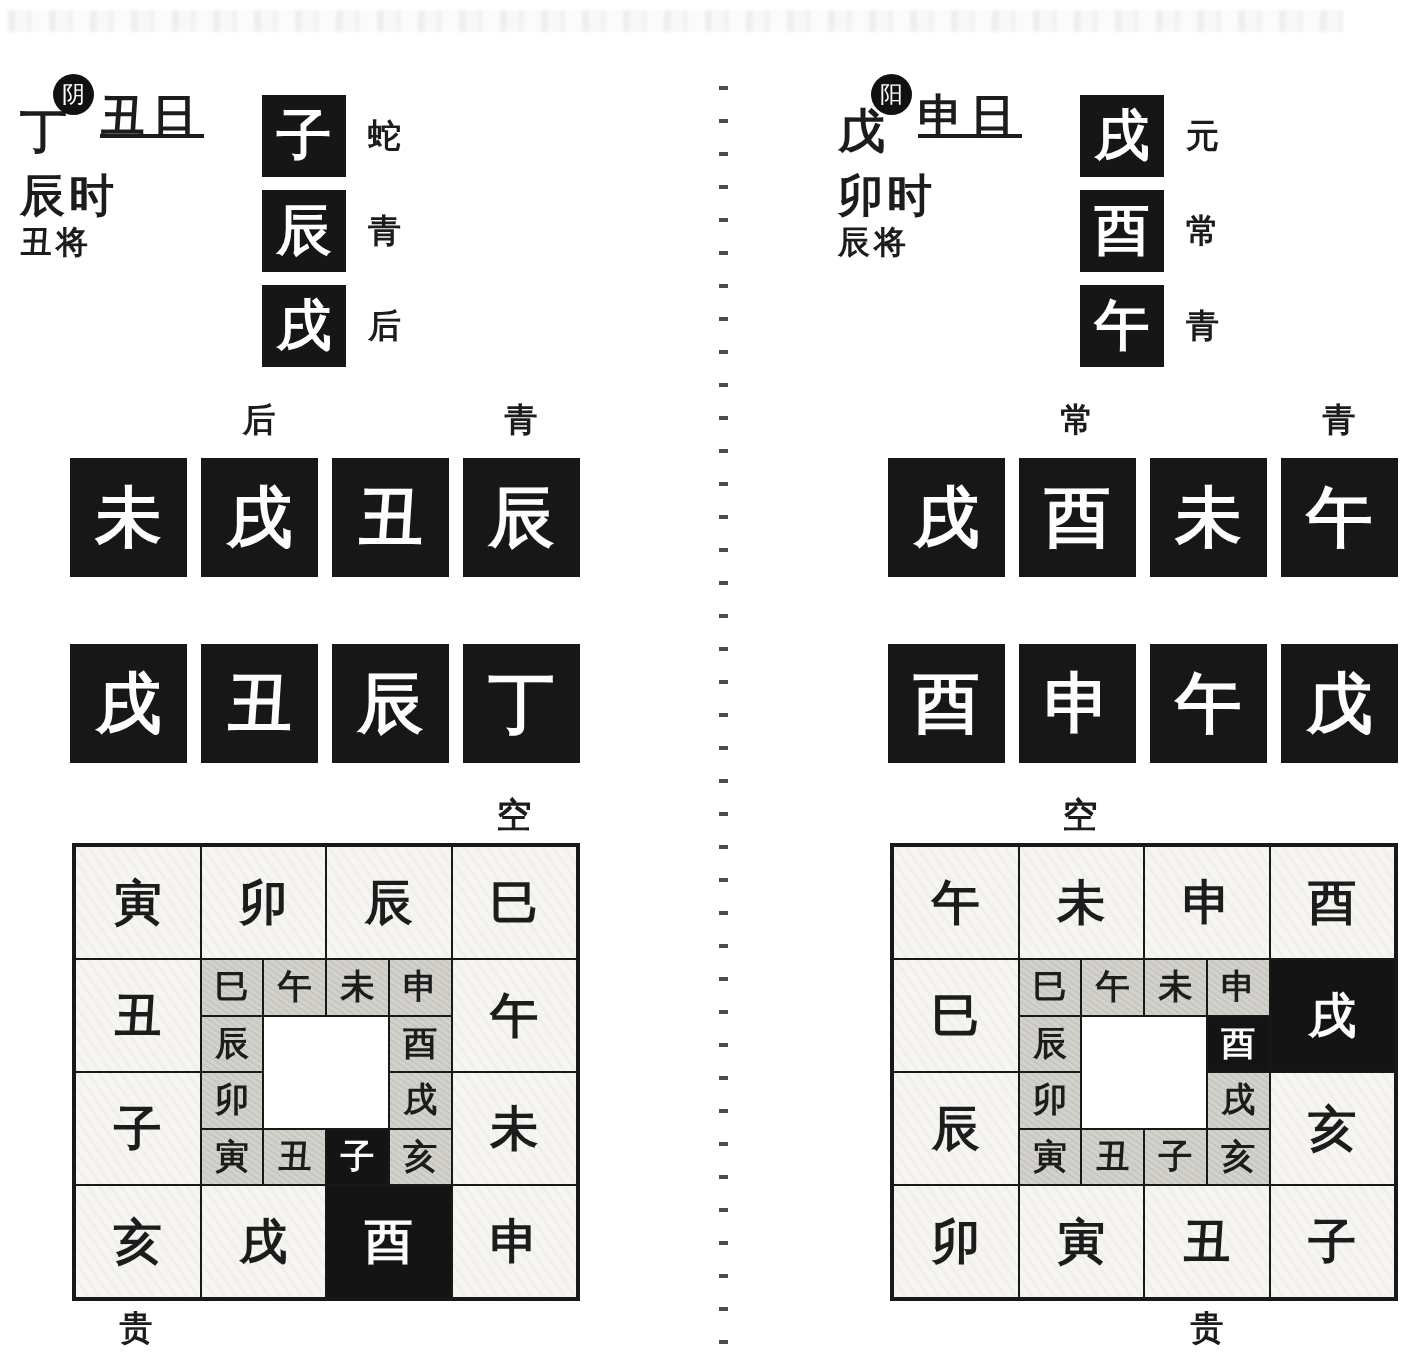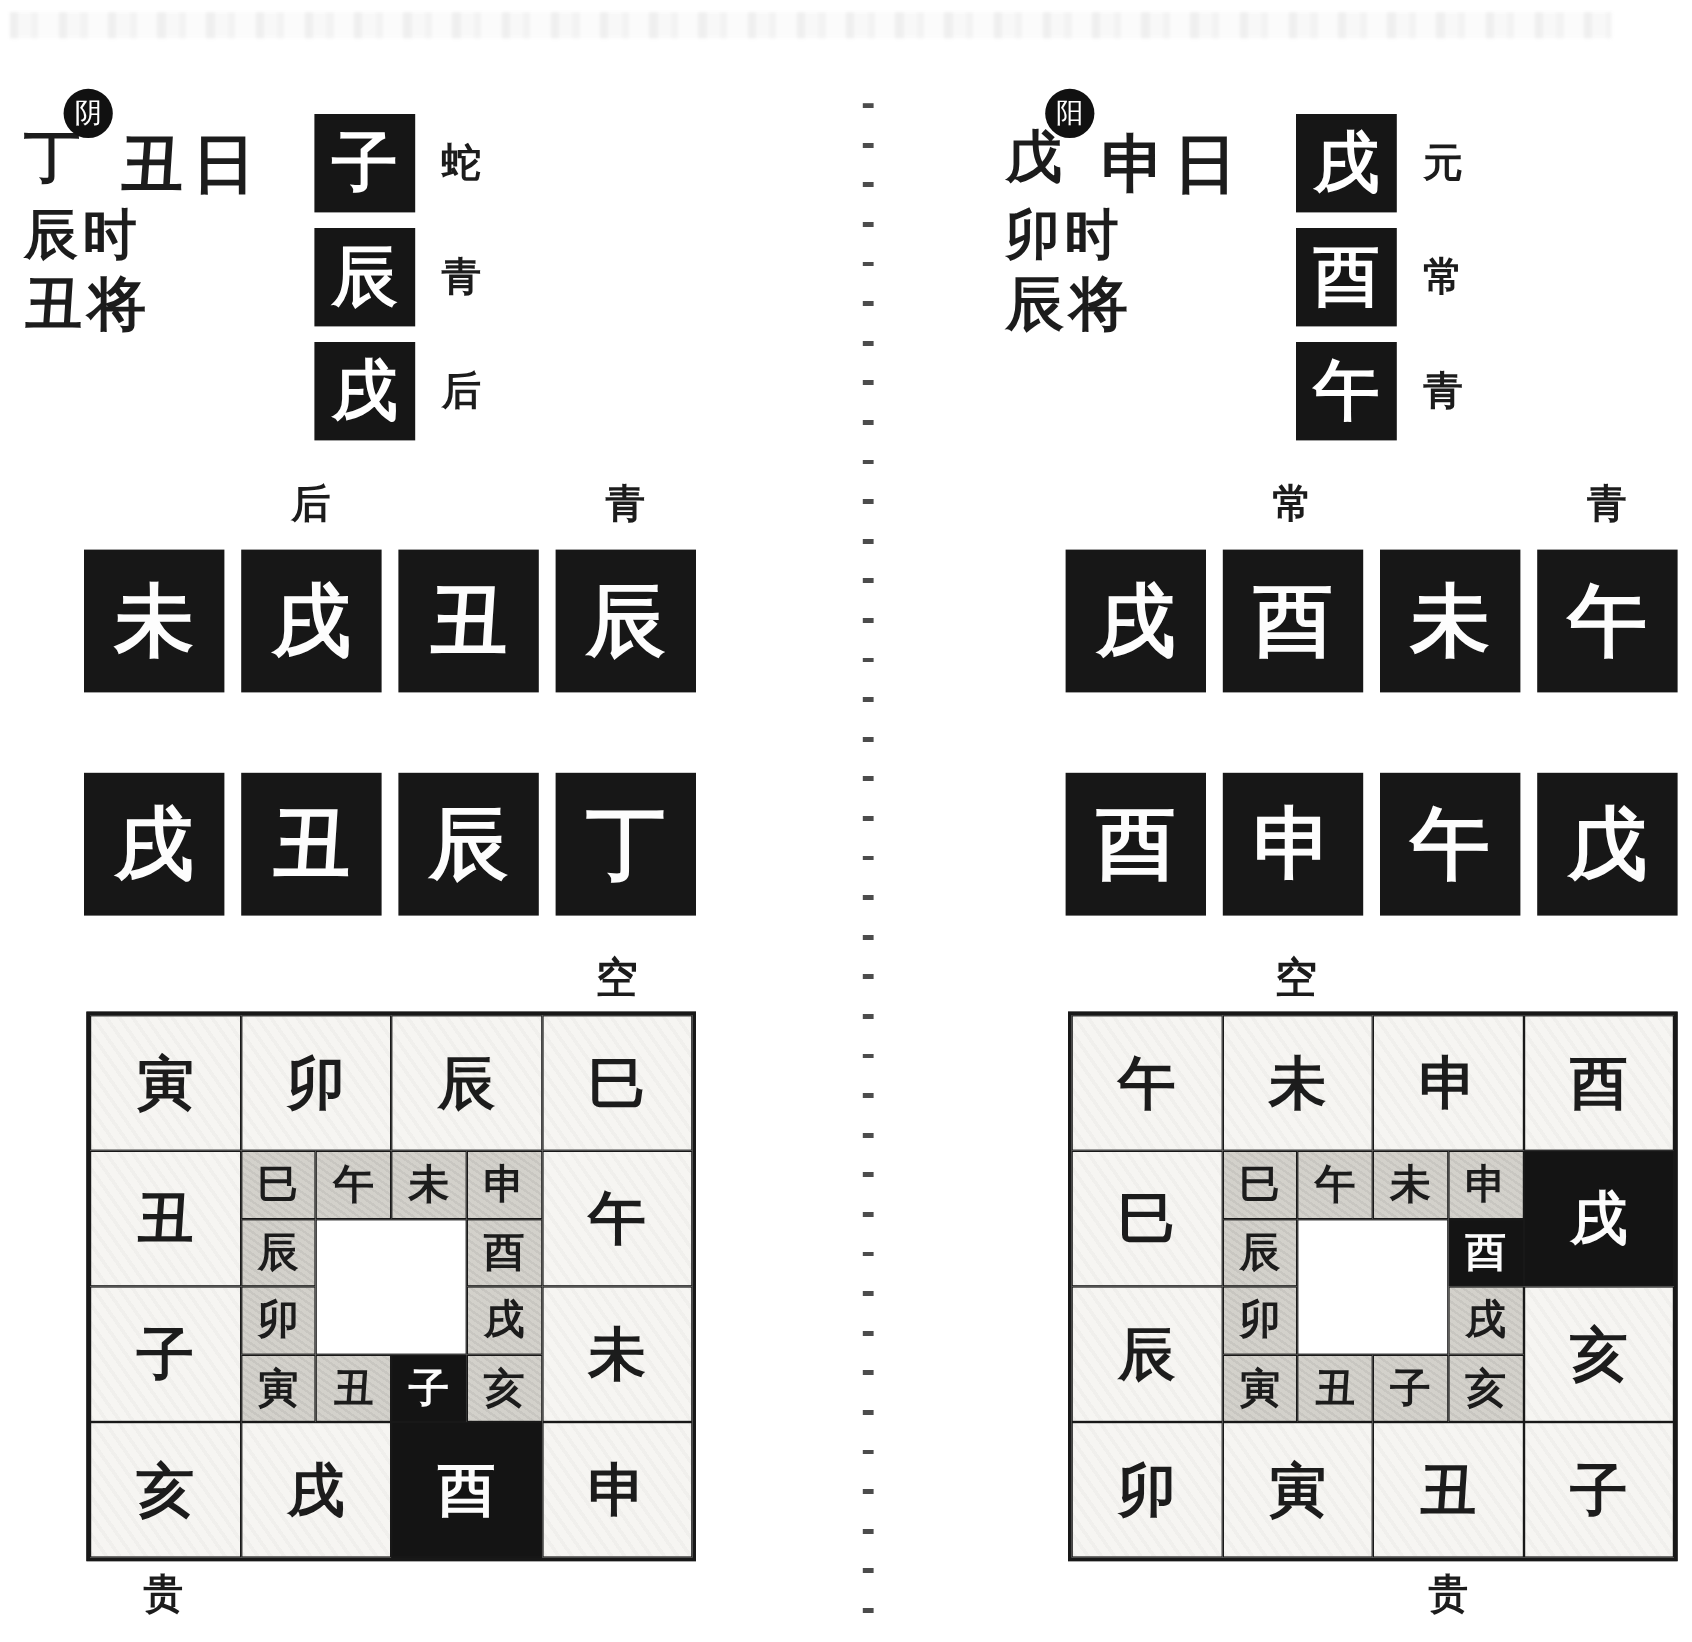--- a/index.html
+++ b/index.html
@@ -18,23 +18,23 @@
 
   .panel{position:absolute;top:0;width:640px;height:1368px;}
   .panel-left{left:0;}
   .panel-right{left:818px;}
 
   
   .stem{position:absolute;left:20px;top:100px;font-size:47px;font-weight:bold;}
   .badge{position:absolute;left:53px;top:74px;width:41px;height:41px;border-radius:50%;
     background:#111;color:#fff;display:flex;align-items:center;justify-content:center;
     font-size:23px;font-family:"DejaVu Sans",sans-serif;}
-  .day{position:absolute;left:100px;top:102px;font-size:53px;font-weight:bold;letter-spacing:7px;}
+  .day{position:absolute;left:100px;top:86px;font-size:45px;font-weight:bold;letter-spacing:7px;text-decoration:underline;}
   .hour{position:absolute;left:20px;top:166px;font-size:45px;font-weight:bold;letter-spacing:4px;}
-  .general{position:absolute;left:20px;top:221px;font-size:49px;font-weight:bold;letter-spacing:4px;}
+  .general{position:absolute;left:20px;top:221px;font-size:32px;font-weight:bold;letter-spacing:4px;}
 
   
   .trans-row{position:absolute;left:262px;display:flex;align-items:center;}
   .trans-row.t0{top:95px;}  .trans-row.t1{top:190px;}  .trans-row.t2{top:285px;}
   .trans-box{width:84px;height:82px;background:#161616;color:#fff;display:flex;
     align-items:center;justify-content:center;font-size:55px;font-weight:bold;
     font-family:"DejaVu Sans",sans-serif;}
   .trans-deity{margin-left:22px;font-size:33px;font-weight:bold;}
 
   

